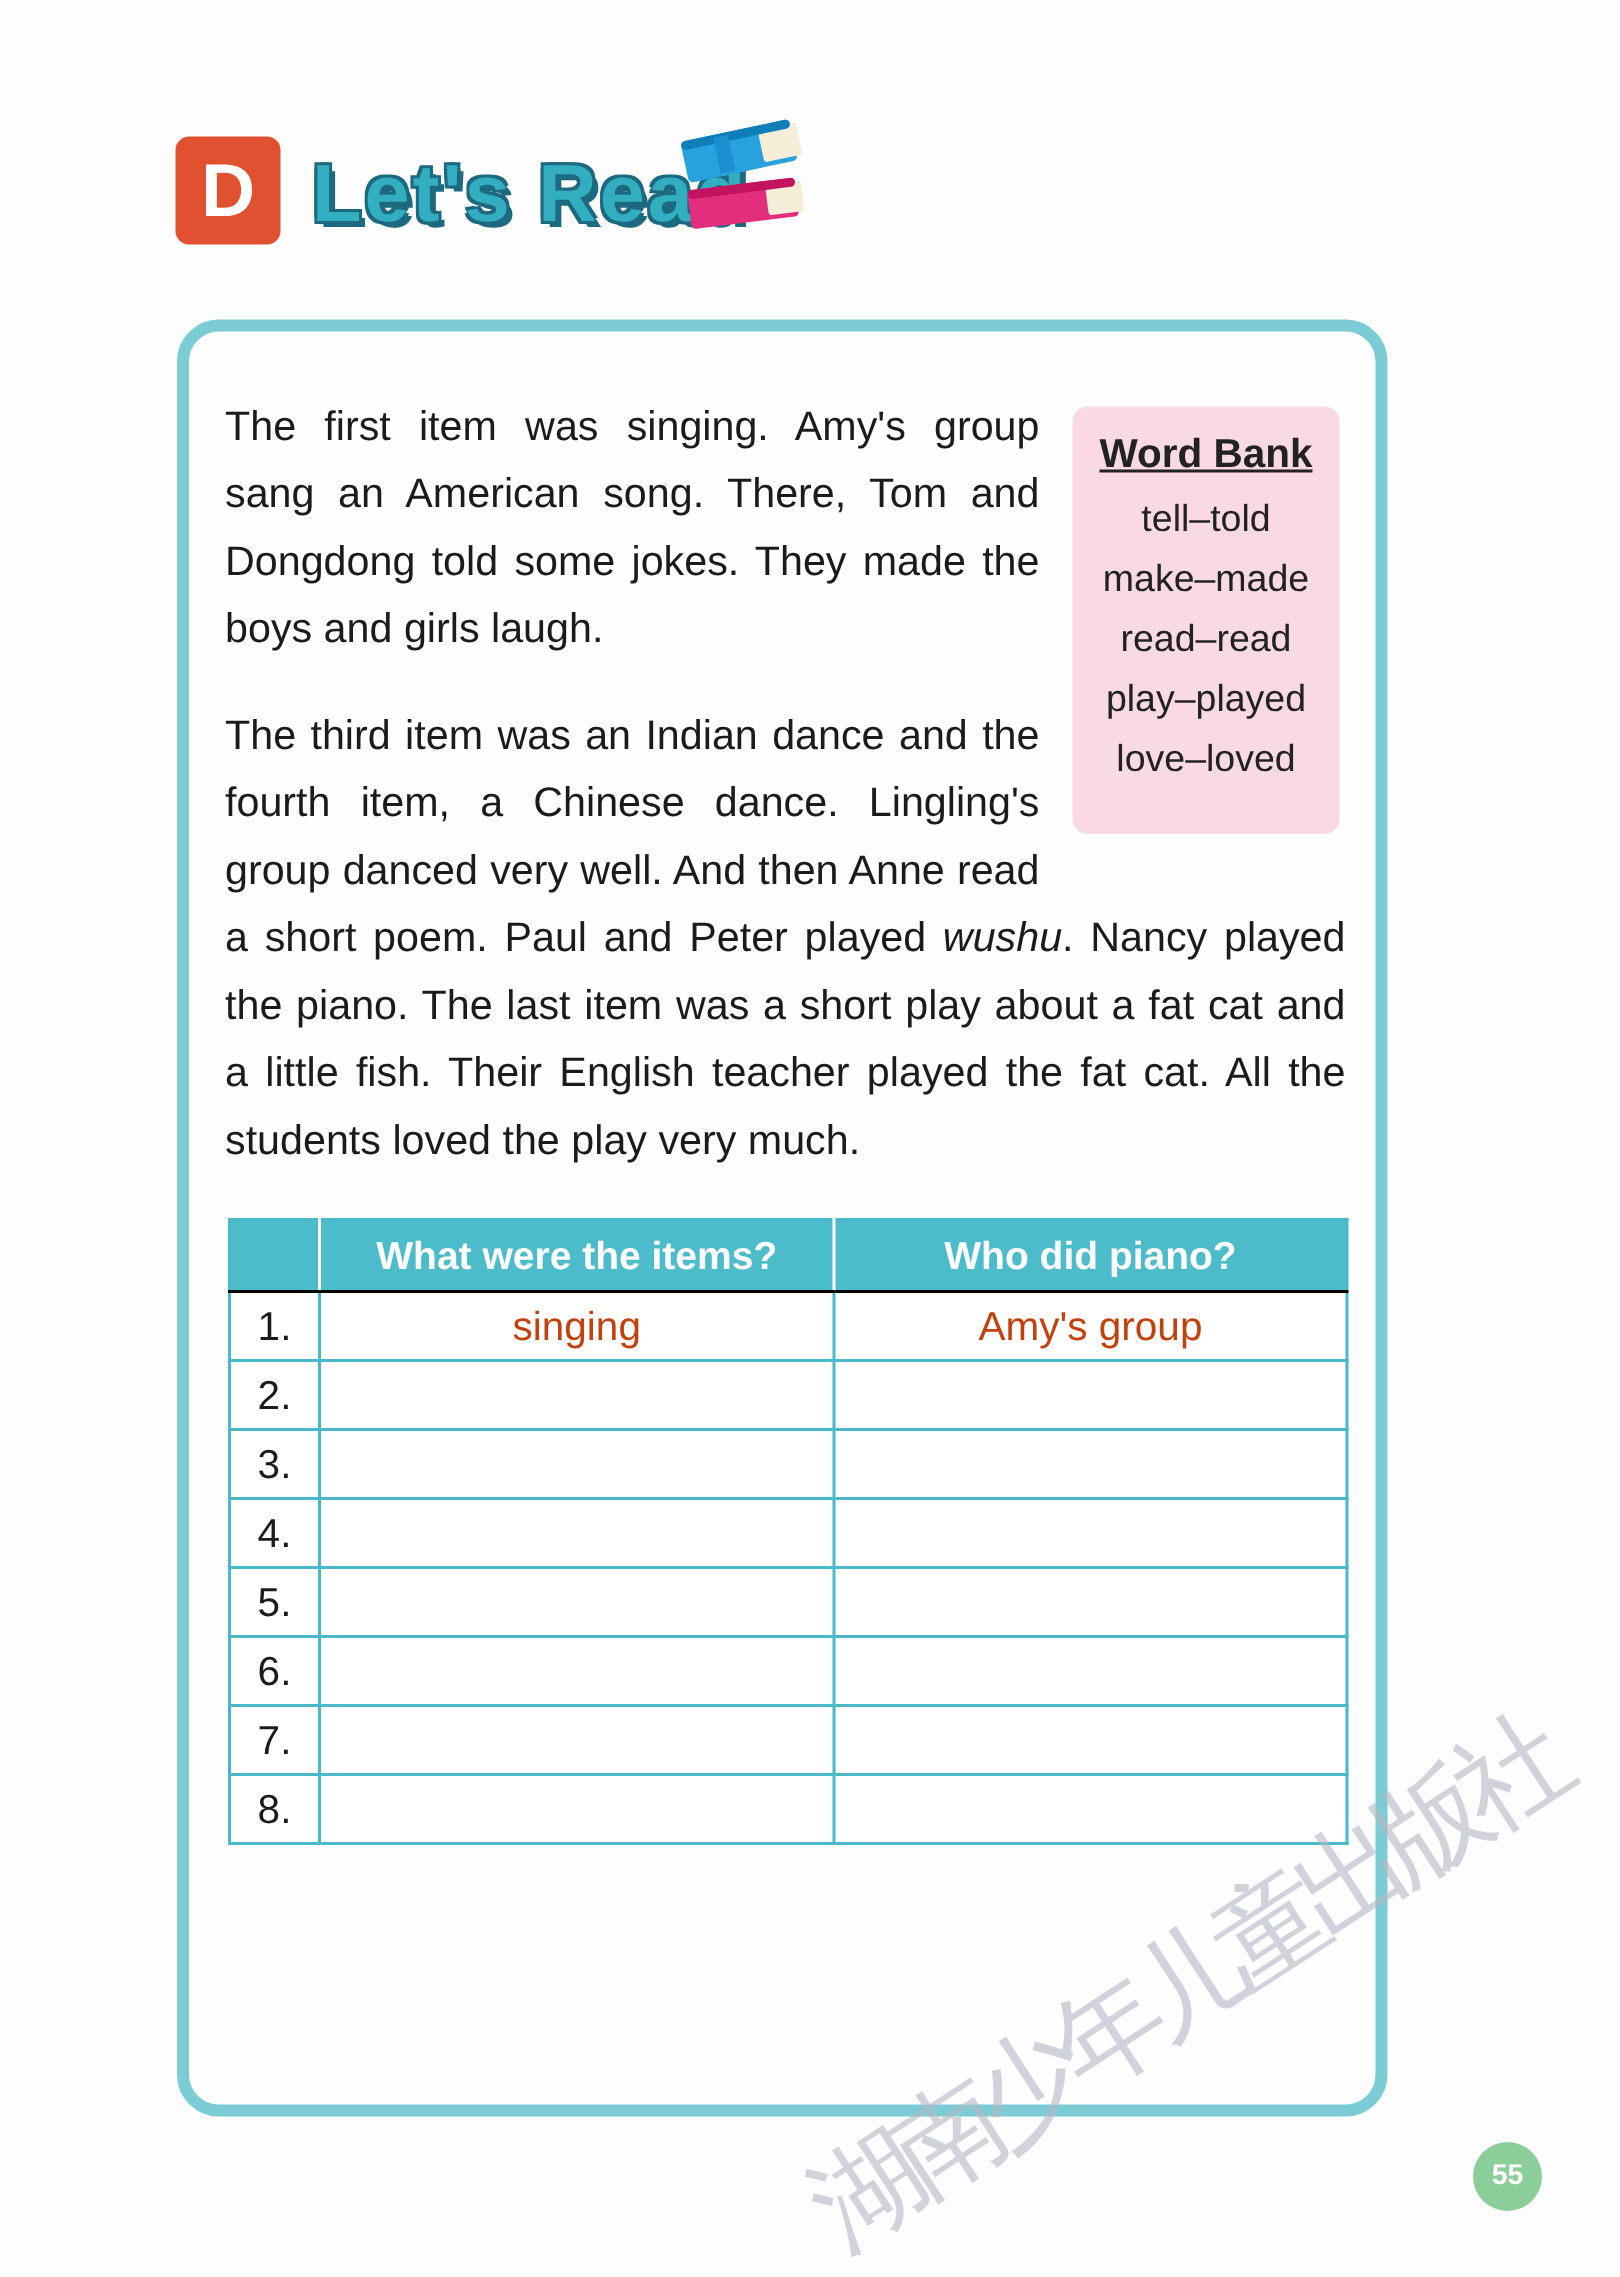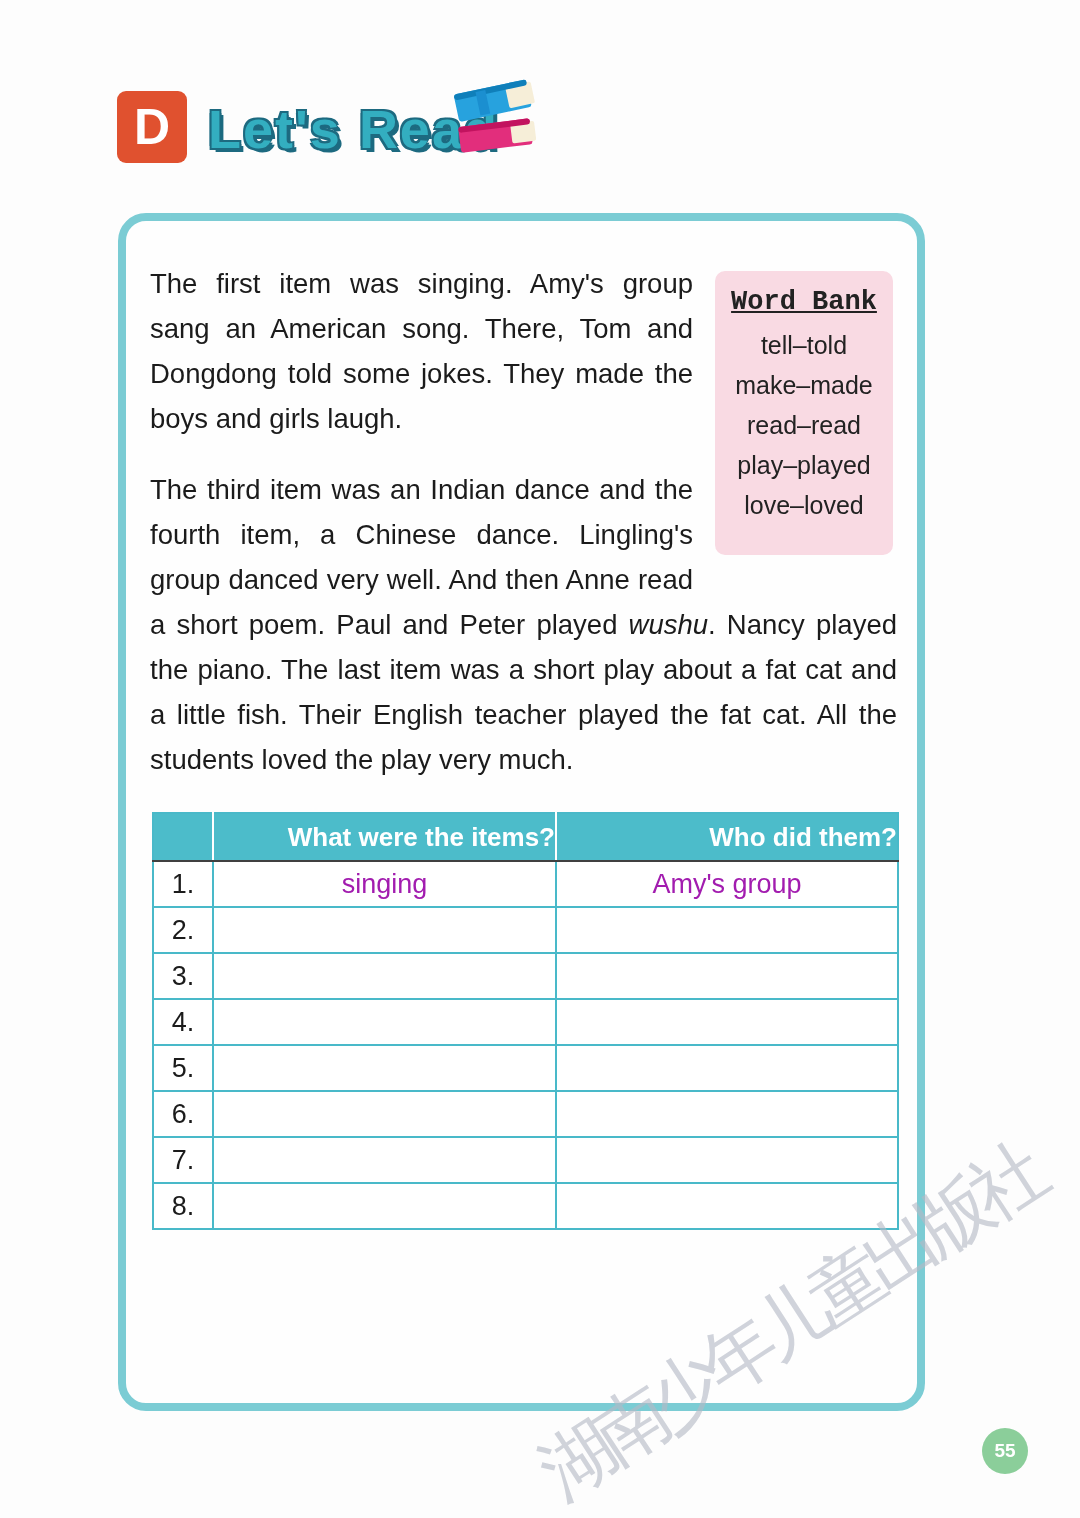--- a/index.html
+++ b/index.html
@@ -38,49 +38,48 @@
   .word-bank {
     float:right; width:178px;
     margin:10px 4px 12px 22px;
     padding:16px 8px 30px;
     background:#f9dae3; border-radius:10px;
     text-align:center; color:#222;
   }
   .wb-title {
     font-size:27px; font-weight:bold; text-decoration:underline;
     margin-bottom:8px;
-    font-family:Liberation Mono, monospace;
   }
   .wb-entry { font-size:25px; line-height:40px; }
   
   .content p.body {
     font-size:27.5px; line-height:45px;
     text-align:justify; margin-bottom:26px;
   }
   .content p.last-body { margin-bottom:30px; }
   .instruction { font-size:28px; line-height:38px; margin-bottom:12px; }
   
   table.fill-form {
     width:745px; margin-left:2px;
     border-collapse:collapse; table-layout:fixed;
     border:2px solid #49b9c9;
   }
   table.fill-form th {
     background:#4cbcca; color:#ffffff;
     font-size:26px; font-weight:bold;
-    height:48px; text-align:right;
-    border-left:2px solid #ffffff; border-bottom:2px solid #404040;
+    height:48px; text-align:center;
+    border-left:2px solid #ffffff; border-bottom:2px solid #000000;
   }
   table.fill-form th:first-child { border-left:none; }
   table.fill-form td {
     border:2px solid #49b9c9; height:46px;
     font-size:27px; text-align:center; background:#ffffff;
   }
   td.num { color:#1b1b1b; }
-  td.filled { color:#a21caf; font-size:28px; }
+  td.filled { color:#c2410c; font-size:28px; }
   
   .watermark {
     position:absolute; left:548px; top:1438px;
     height:84px; line-height:84px; white-space:nowrap;
     font-size:74px; letter-spacing:-10px;
     color:#b5bac6; opacity:0.62;
     transform:rotate(-33deg); transform-origin:0 50%;
     pointer-events:none;
   }
   .page-num {
@@ -137,21 +136,21 @@
       <table class="fill-form">
         <colgroup>
             <col style="width:60px">
             <col style="width:343px">
             <col style="width:342px">
           </colgroup>
         <thead>
           <tr>
             <th></th>
             <th>What were the items?</th>
-            <th>Who did them?</th>
+            <th>Who did piano?</th>
           </tr>
         </thead>
         <tbody>
           <tr>
             <td class="num">1.</td>
             <td class="filled">singing</td>
             <td class="filled">Amy's group</td>
           </tr>
           <tr>
             <td class="num">2.</td>

